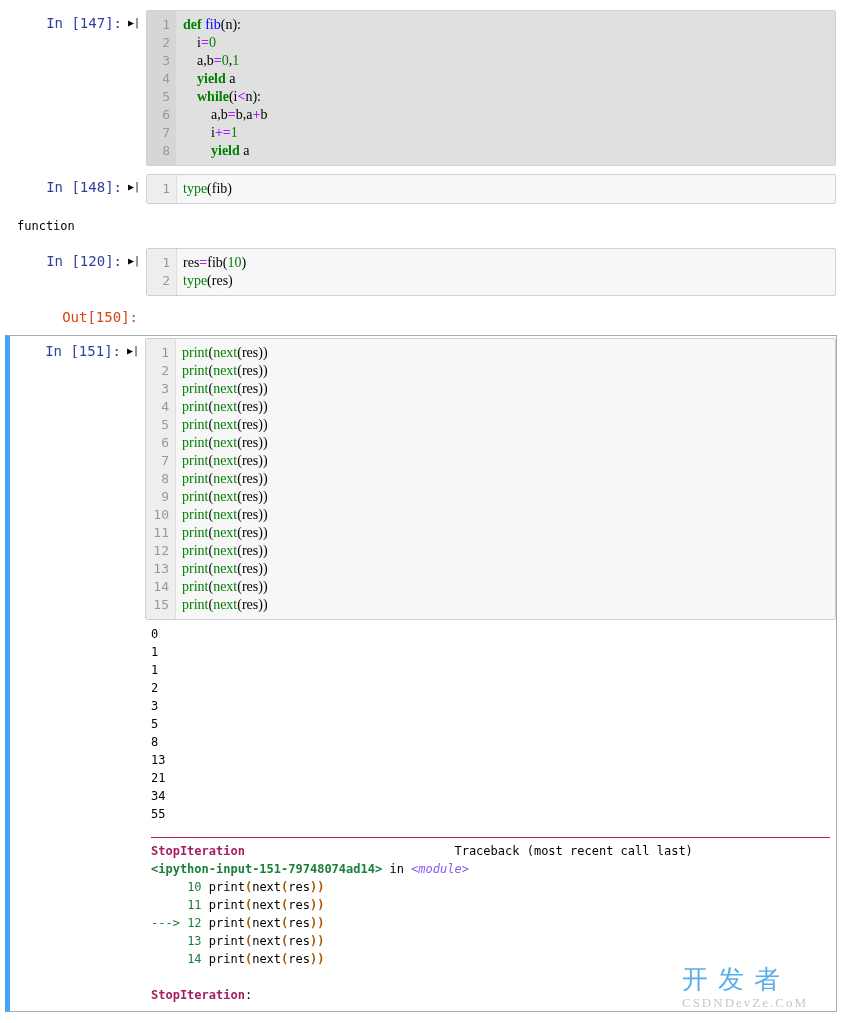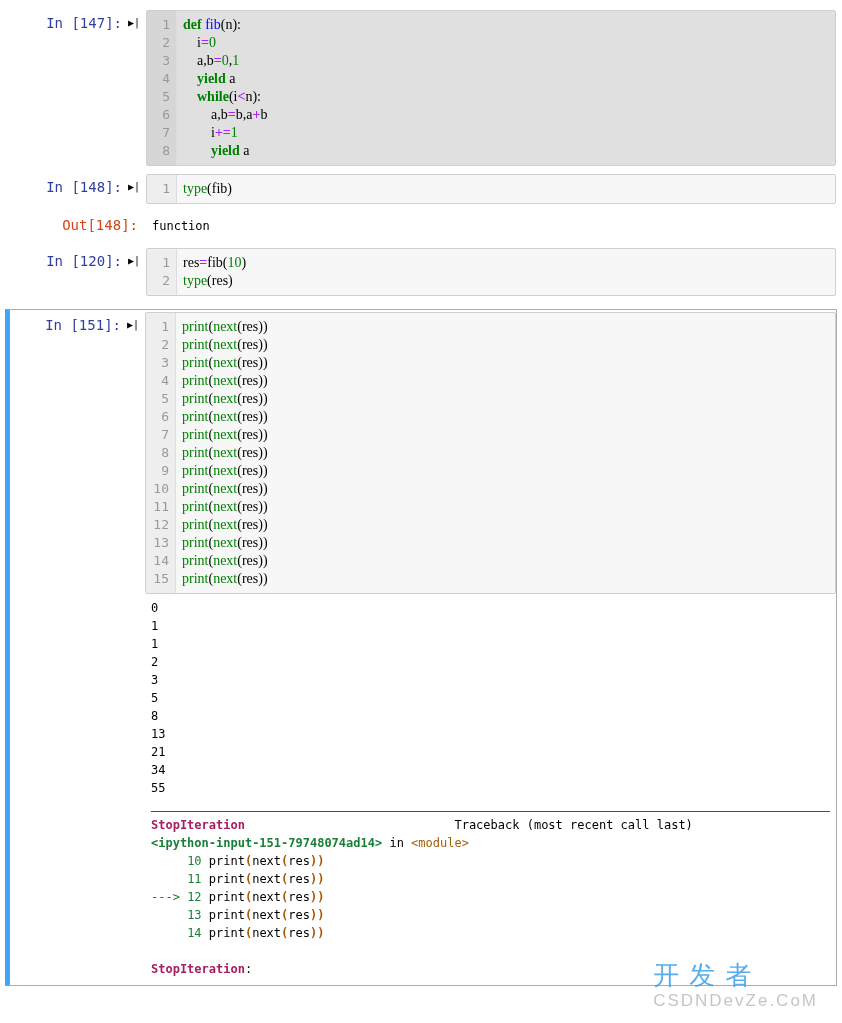--- a/index.html
+++ b/index.html
@@ -86,44 +86,44 @@
   }
   .output-row .prompt-area { }
   .k { color: #008000; font-weight: bold; }
   .nf { color: #0000FF; }
   .n { color: #000; }
   .o { color: #AA22FF; font-weight: bold; }
   .mi { color: #008000; }
   .bp { color: #008000; }
   .err-name { color: #a71d5d; font-weight: bold; }
   .err-loc { color: #1a7f37; font-weight: bold; }
-  .err-module { color: #a16207; }
+  .err-module { color: #8b5cf6; font-style: italic; }
   .err-num { color: #1a7f37; }
   .err-arrow { color: #1a7f37; }
   .err-n { color: #000; }
   .err-paren { color: #aa5500; font-weight: bold; }
   hr.err-sep { border: none; border-top: 1px solid #a71d5d; margin: 4px 0; }
   .watermark {
     position: fixed;
-    right: 24px;
+    right: 34px;
     bottom: 12px;
     color: #3aa0e8;
     font-family: "SimSun", serif;
     font-size: 26px;
     letter-spacing: 10px;
     opacity: 0.85;
     pointer-events: none;
     margin-top: 32px;
   }
   .watermark .sub {
     display: block;
-    font-size: 17px;
+    font-size: 13px;
     letter-spacing: 2px;
     color: rgba(120,120,120,0.5);
-    font-family: Liberation Sans, sans-serif;
+    font-family: Liberation Serif, serif;
     margin-top: -2px;
   }
 </style>
 </head>
 <body>
 
 <div id="notebook">
     <div class="cell">
       <div class="prompt-area">
         <span class="in">In [147]:</span>
@@ -151,40 +151,40 @@
       </div>
       <div style="flex: 1 1 0%;">
         <div class="input-area">
           <div class="gutter">1<br></div>
           <div class="code"><span class="bp">type</span><span class="n">(fib)</span>
 </div>
         </div>
       </div>
     </div>
     <div class="cell output-row">
-      <div class="prompt-area">
-        <span class="out">Out[148]:</span>
-      </div>
       <div class="output-area">function</div>
     </div>
     <div class="cell">
       <div class="prompt-area">
         <span class="in">In [120]:</span>
         <span class="run-icon">▶|</span>
       </div>
       <div style="flex: 1 1 0%;">
         <div class="input-area">
           <div class="gutter">1<br>2<br></div>
           <div class="code"><span class="n">res</span><span class="o">=</span><span class="n">fib(</span><span class="mi">10</span><span class="n">)</span>
 <span class="bp">type</span><span class="n">(res)</span>
 </div>
         </div>
       </div>
     </div>
     <div class="cell output-row">
+      <div class="prompt-area">
+        <span class="out">Out[150]:</span>
+      </div>
     </div>
     <div class="cell selected">
       <div class="prompt-area">
         <span class="in">In [151]:</span>
         <span class="run-icon">▶|</span>
       </div>
       <div style="flex: 1 1 0%;">
         <div class="input-area">
           <div class="gutter">1<br>2<br>3<br>4<br>5<br>6<br>7<br>8<br>9<br>10<br>11<br>12<br>13<br>14<br>15<br></div>
           <div class="code"><span class="bp">print</span><span class="n">(</span><span class="bp">next</span><span class="n">(res))</span>

